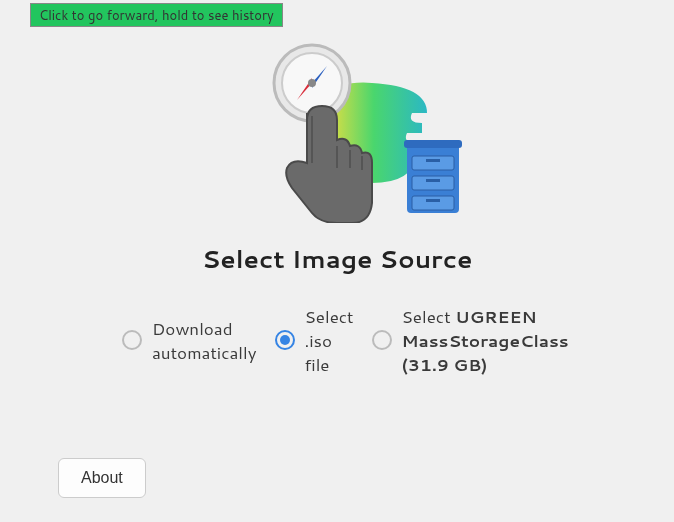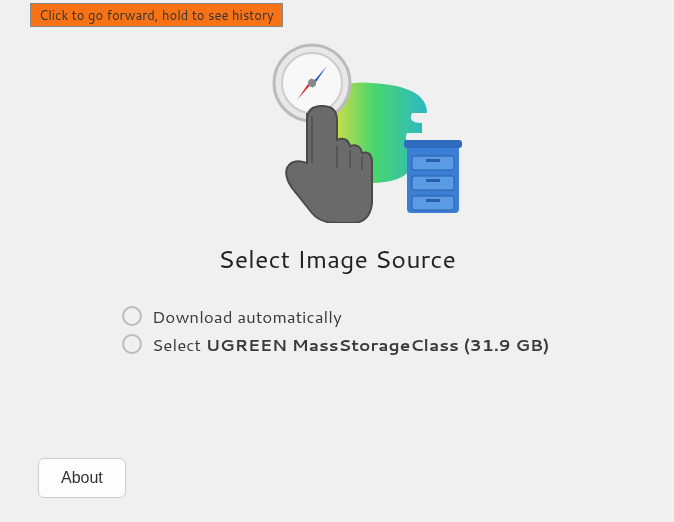--- a/index.html
+++ b/index.html
@@ -9,45 +9,45 @@
       background: #f0f0f0;
       font-family: "Segoe UI", "Cantarell", sans-serif;
       color: #2c2c2c;
       position: relative;
       overflow: hidden;
     }
     .tooltip {
       position: absolute;
       top: 3px;
       left: 30px;
-      background: #f97316;
+      background: #22c55e;
       border: 1px solid #888;
       padding: 2px 8px;
       font-size: 13px;
       color: #333;
     }
     .hero {
       display: flex;
       justify-content: center;
       margin-top: 28px;
     }
     .hero svg { width: 250px; height: 195px; }
     .title {
       text-align: center;
       font-size: 25px;
-      font-weight: 400;
+      font-weight: 700;
       color: #222;
       margin-top: 18px;
     }
     .options {
       margin: 28px auto 0;
       width: 430px;
       display: flex;
-      flex-direction: column;
-      gap: 4px;
+      flex-direction: row;
+      gap: 18px;
     }
     .option {
       display: flex;
       align-items: center;
       gap: 10px;
       font-size: 17px;
       color: #3a3a3a;
       cursor: pointer;
     }
     .radio {
@@ -81,20 +81,21 @@
       padding: 0 38px;
     }
     .btn {
       background: #fdfdfd;
       border: 1px solid #ccc;
       border-radius: 6px;
       padding: 10px 22px;
       font-size: 16px;
       color: #333;
       cursor: pointer;
+      margin-left: 20px;
     }
   </style>
 </head>
 <body>
 
 <div class="tooltip">Click to go forward, hold to see history</div>
 
 <div class="hero">
   <svg viewBox="0 0 250 195">
 
@@ -129,20 +130,24 @@
 </div>
 
 <h1 class="title">Select Image Source</h1>
 
 <div class="options">
   <label class="option">
     <span class="radio"></span>
     <span class="label">Download automatically</span>
   </label>
   <label class="option">
+    <span class="radio selected"></span>
+    <span class="label">Select .iso file</span>
+  </label>
+  <label class="option">
     <span class="radio"></span>
     <span class="label"><span>Select </span><b>UGREEN MassStorageClass (31.9 GB)</b></span>
   </label>
 </div>
 
 <div class="footer">
   <button class="btn">About</button>
 </div>
 
 </body></html>

